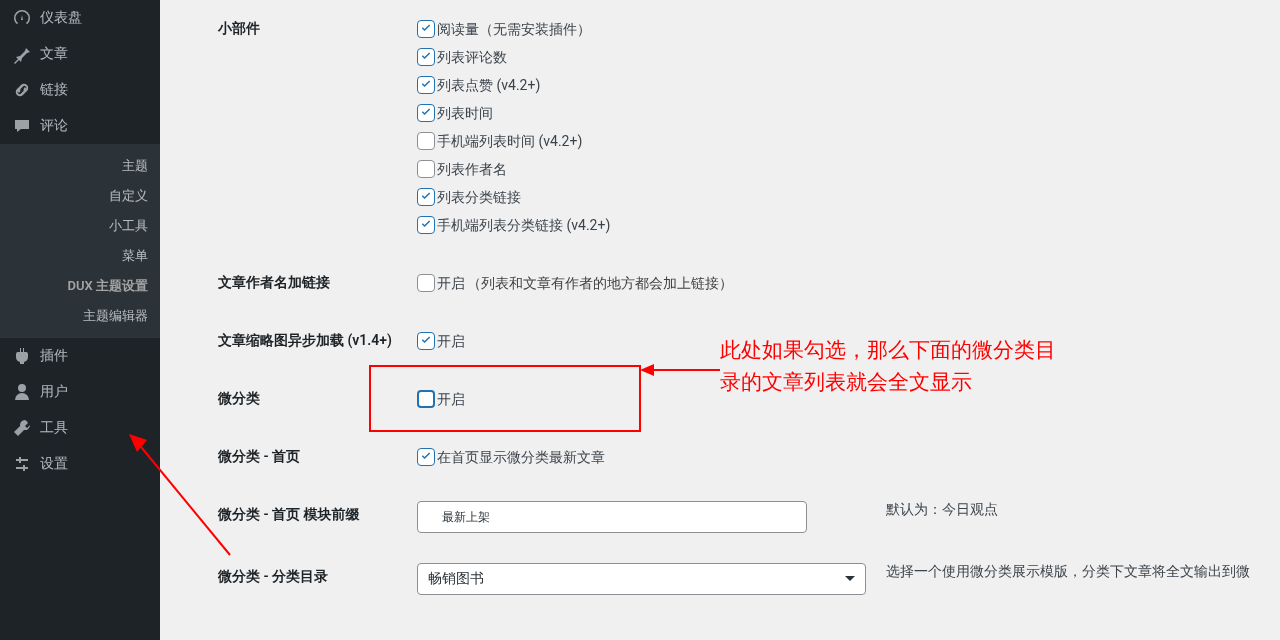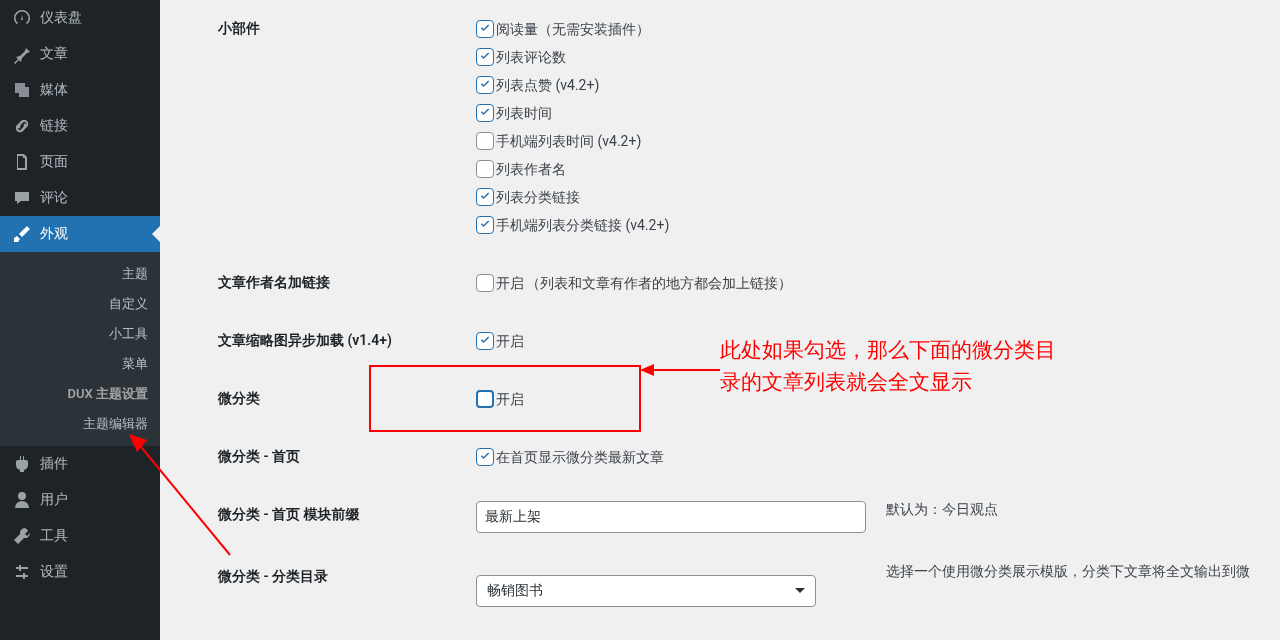--- a/index.html
+++ b/index.html
@@ -121,37 +121,36 @@
     padding-left: 18px;
     white-space: nowrap;
   }
 
   .text-input {
     width: 390px;
     height: 32px;
     border: 1px solid #8c8f94;
     border-radius: 4px;
     background: #fff;
-    padding: 0 8px;
-    font-size: 14px;
+    padding: 0 24px;
+    font-size: 12px;
     color: #2c3338;
   }
   .select {
-    width: 340px;
+    width: 449px;
     height: 32px;
     border: 1px solid #8c8f94;
     border-radius: 4px;
     background: #fff;
     padding: 0 30px 0 10px;
     font-size: 14px;
     color: #2c3338;
     position: relative;
     display: flex;
     align-items: center;
-    margin-top: 12px;
   }
   .select::after {
     content: '';
     position: absolute;
     right: 10px; top: 50%;
     transform: translateY(-30%);
     border: 5px solid transparent;
     border-top-color: #2c3338;
   }
 
@@ -186,54 +185,36 @@
     <span>仪表盘</span>
   </div>
 
   <div class="menu-item">
     <svg class="icon" viewBox="0 0 20 20">
         <path d="M12 2l6 6-3 1-5 5-1 4-2-2-4 4-1-1 4-4-2-2 4-1 5-5 1-3-2-2z"></path>
       </svg>
     <span>文章</span>
   </div>
 
-  <div class="menu-item">
-    <svg class="icon" viewBox="0 0 20 20">
-        <path d="M3 3h10v10H3zM7 7h10v10H7z" fill-opacity=".85"></path>
-      </svg>
-    <span>媒体</span>
-  </div>
 
   <div class="menu-item">
     <svg class="icon" viewBox="0 0 20 20">
         <path d="M7 13a4 4 0 0 1 0-6l2-2a4 4 0 0 1 6 6l-1 1-1.4-1.4 1-1a2 2 0 1 0-2.8-2.8l-2 2A2 2 0 0 0 8.4 11L7 13zm6-6a4 4 0 0 1 0 6l-2 2a4 4 0 0 1-6-6l1-1L7.4 9.4l-1 1a2 2 0 1 0 2.8 2.8l2-2A2 2 0 0 0 11.6 9L13 7z"></path>
       </svg>
     <span>链接</span>
   </div>
 
-  <div class="menu-item">
-    <svg class="icon" viewBox="0 0 20 20">
-        <path d="M5 2h7l3 3v13H5zM6 4v12h7V6h-2V4z"></path>
-      </svg>
-    <span>页面</span>
-  </div>
 
   <div class="menu-item">
     <svg class="icon" viewBox="0 0 20 20">
         <path d="M3 4h14v9H9l-4 3v-3H3z"></path>
       </svg>
     <span>评论</span>
   </div>
 
-  <div class="menu-item active">
-    <svg class="icon" viewBox="0 0 20 20">
-        <path d="M15 2l3 3-8 8-3-3zM5 12l3 3-2 3-4 0 0-4z"></path>
-      </svg>
-    <span>外观</span>
-  </div>
 
   <div class="submenu">
     <div class="submenu-item">主题</div>
     <div class="submenu-item">自定义</div>
     <div class="submenu-item">小工具</div>
     <div class="submenu-item">菜单</div>
     <div class="submenu-item current">DUX 主题设置</div>
     <div class="submenu-item">主题编辑器</div>
   </div>
 

